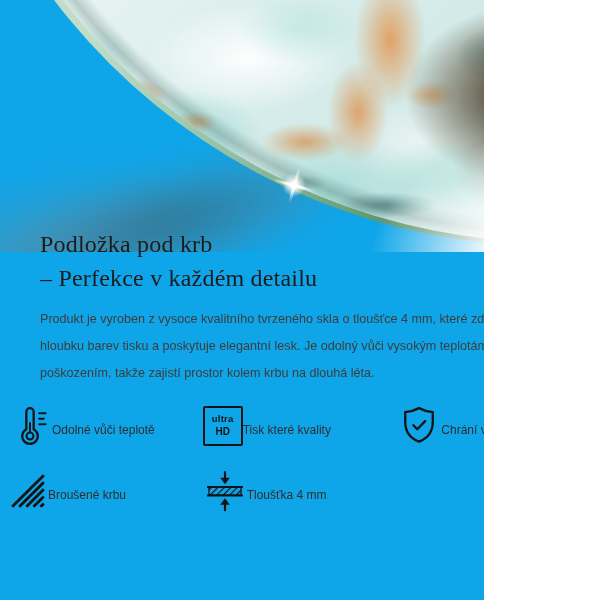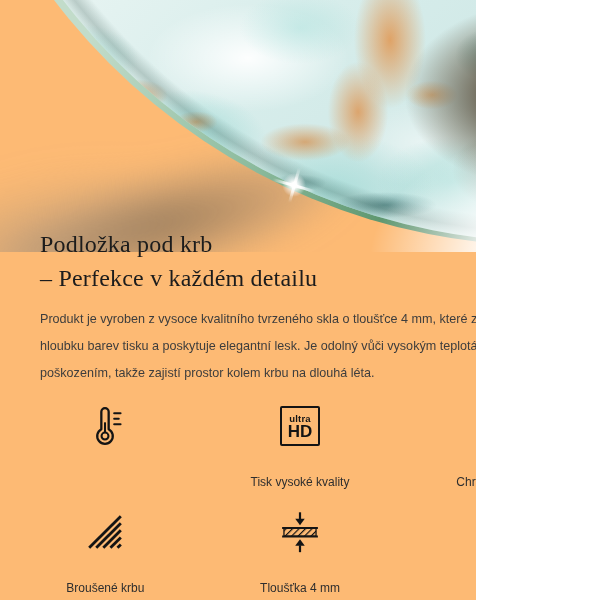--- a/index.html
+++ b/index.html
@@ -1,17 +1,17 @@
 <!DOCTYPE html>
 <html><head>
 <meta charset="utf-8">
 <style>
   html,body{margin:0;padding:0;background:#fff;}
-  .page{position:relative;width:476px;height:600px;background:#fdba74;overflow:hidden;
-        font-family:"Liberation Sans", sans-serif;}
+  .page{position:relative;width:476px;height:600px;background:#0ea5e9;overflow:hidden;
+        font-family:"Liberation Sans", sans-serif;padding-left:8px;}
 
   
   .hero{position:absolute;left:0;top:0;width:600px;height:252px;overflow:hidden;}
   .glass-shadow{position:absolute;left:-120px;top:90px;width:640px;height:260px;
     background:
       radial-gradient(250px 70px at 290px 125px, rgba(75,75,72,0.55), rgba(120,120,118,0.25) 55%, transparent 78%),
       radial-gradient(230px 95px at 150px 110px, rgba(130,130,128,0.35), transparent 75%);
     filter:blur(16px);transform:rotate(-15deg);}
   .glass-rim{position:absolute;inset:0;
     clip-path:circle(623px at 550px -377px);
@@ -58,27 +58,27 @@
   .title{position:absolute;left:40px;top:227px;margin:0;
     font-family:"Liberation Serif", serif;font-weight:400;
     font-size:24px;line-height:34px;color:#1c1c1c;letter-spacing:0.2px;}
   .title span{display:block;}
   .intro{position:absolute;left:40px;top:306px;width:537px;margin:0;
     font-size:12.6px;line-height:27px;color:#3d3d3d;}
 
   
   .features{position:absolute;left:8px;top:403px;width:584px;
     display:grid;grid-template-columns:repeat(3,1fr);row-gap:19px;}
-  .feature{display:flex;flex-direction:column;align-items:center;gap:18px;}
+  .feature{display:flex;flex-direction:row;align-items:center;}
   .icon-box{height:46px;display:flex;align-items:center;justify-content:center;}
   .feature-label{margin-top:8px;font-size:12px;line-height:15px;color:#2e2e2e;}
   .uhd-box{width:36px;height:36px;border:2.5px solid #141414;border-radius:2px;
     display:flex;flex-direction:column;align-items:center;justify-content:center;}
   .uhd-top{font-size:9.5px;font-weight:bold;color:#141414;line-height:10px;letter-spacing:0.2px;}
-  .uhd-hd{font-size:17px;font-weight:bold;color:#141414;line-height:15px;}
+  .uhd-hd{font-size:10px;font-weight:bold;color:#141414;line-height:15px;}
   svg{display:block;}
 </style>
 </head>
 <body>
 
 <div class="page">
 
   <div class="hero">
     <div class="glass-shadow"></div>
     <div class="glass-rim"></div>
@@ -103,30 +103,31 @@
       <div class="icon-box">
         <svg width="44" height="44" viewBox="0 0 48 48" fill="none">
           <path d="M20 27.5 V8.5 a4 4 0 0 1 8 0 V27.5 a8.5 8.5 0 1 1 -8 0 Z" stroke="#141414" stroke-width="2.5" stroke-linejoin="round"></path>
           <circle cx="24" cy="35" r="3.8" stroke="#141414" stroke-width="2.2"></circle>
           <line x1="24" y1="20" x2="24" y2="31.5" stroke="#141414" stroke-width="2.2"></line>
           <line x1="34" y1="10" x2="41" y2="10" stroke="#141414" stroke-width="2.2" stroke-linecap="round"></line>
           <line x1="34" y1="16" x2="39" y2="16" stroke="#141414" stroke-width="2.2" stroke-linecap="round"></line>
           <line x1="34" y1="22" x2="41" y2="22" stroke="#141414" stroke-width="2.2" stroke-linecap="round"></line>
         </svg>
       </div>
+      <span class="feature-label">Odolné vůči teplotě</span>
     </div>
 
     <div class="feature">
       <div class="icon-box">
         <div class="uhd-box">
           <span class="uhd-top">ultra</span>
           <span class="uhd-hd">HD</span>
         </div>
       </div>
-      <span class="feature-label">Tisk vysoké kvality</span>
+      <span class="feature-label">Tisk které kvality</span>
     </div>
 
     <div class="feature">
       <div class="icon-box">
         <svg width="44" height="44" viewBox="0 0 48 48" fill="none">
           <path d="M24 4.5 C28.5 7 33.5 8.3 39 8.8 V19.5 C39 30.5 32.7 37.6 24 41 C15.3 37.6 9 30.5 9 19.5 V8.8 C14.5 8.3 19.5 7 24 4.5 Z" stroke="#141414" stroke-width="2.5" stroke-linejoin="round"></path>
           <path d="M17.8 23.2 l4.3 4.3 l8.6 -8.8" stroke="#141414" stroke-width="2.5" stroke-linecap="round" stroke-linejoin="round"></path>
         </svg>
       </div>
       <span class="feature-label">Chrání vysoce</span>

